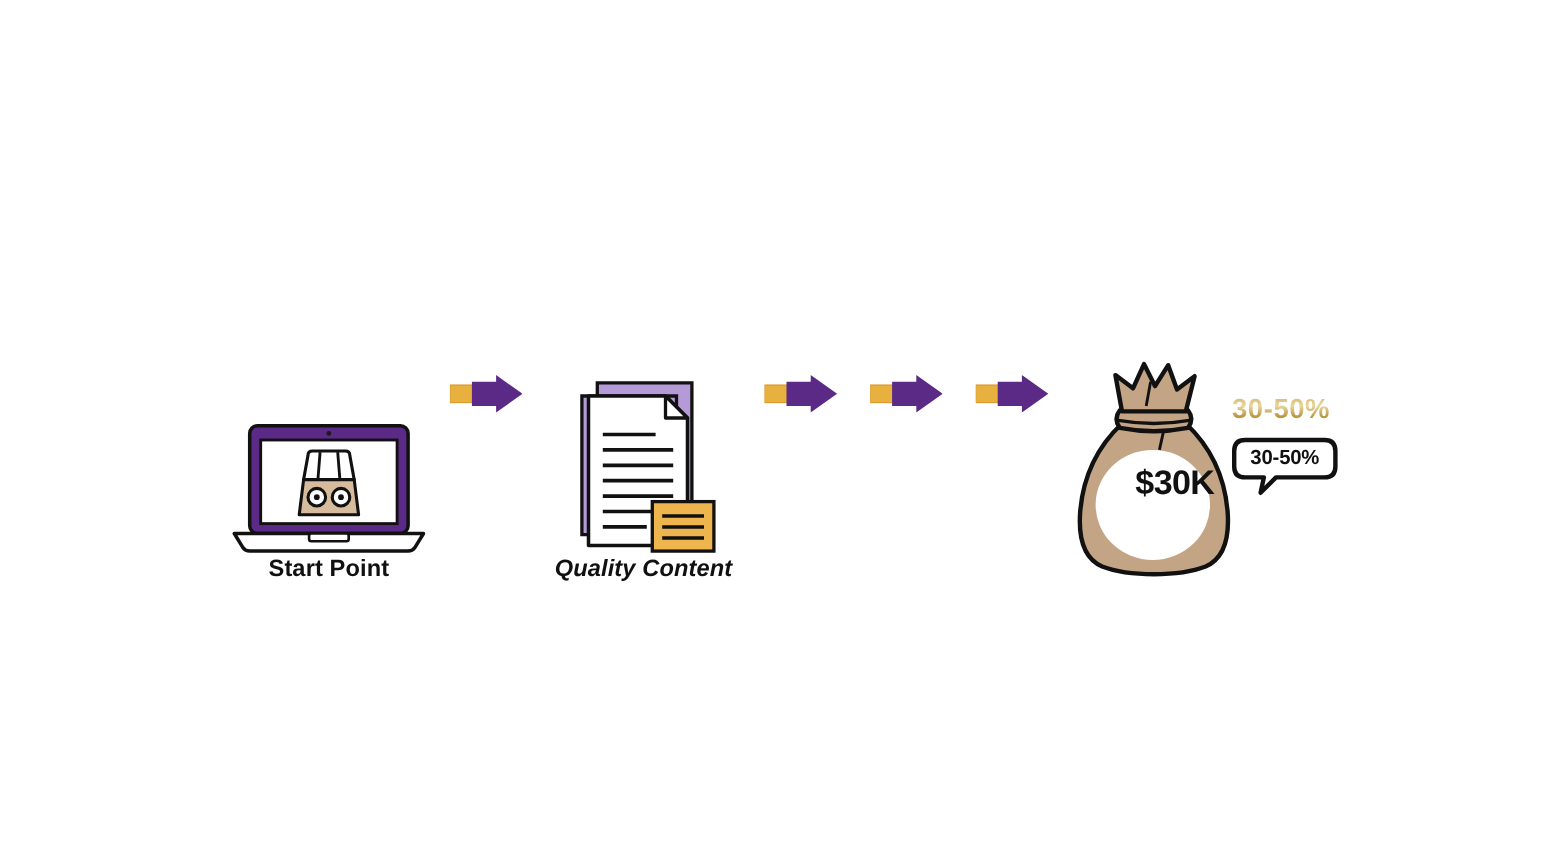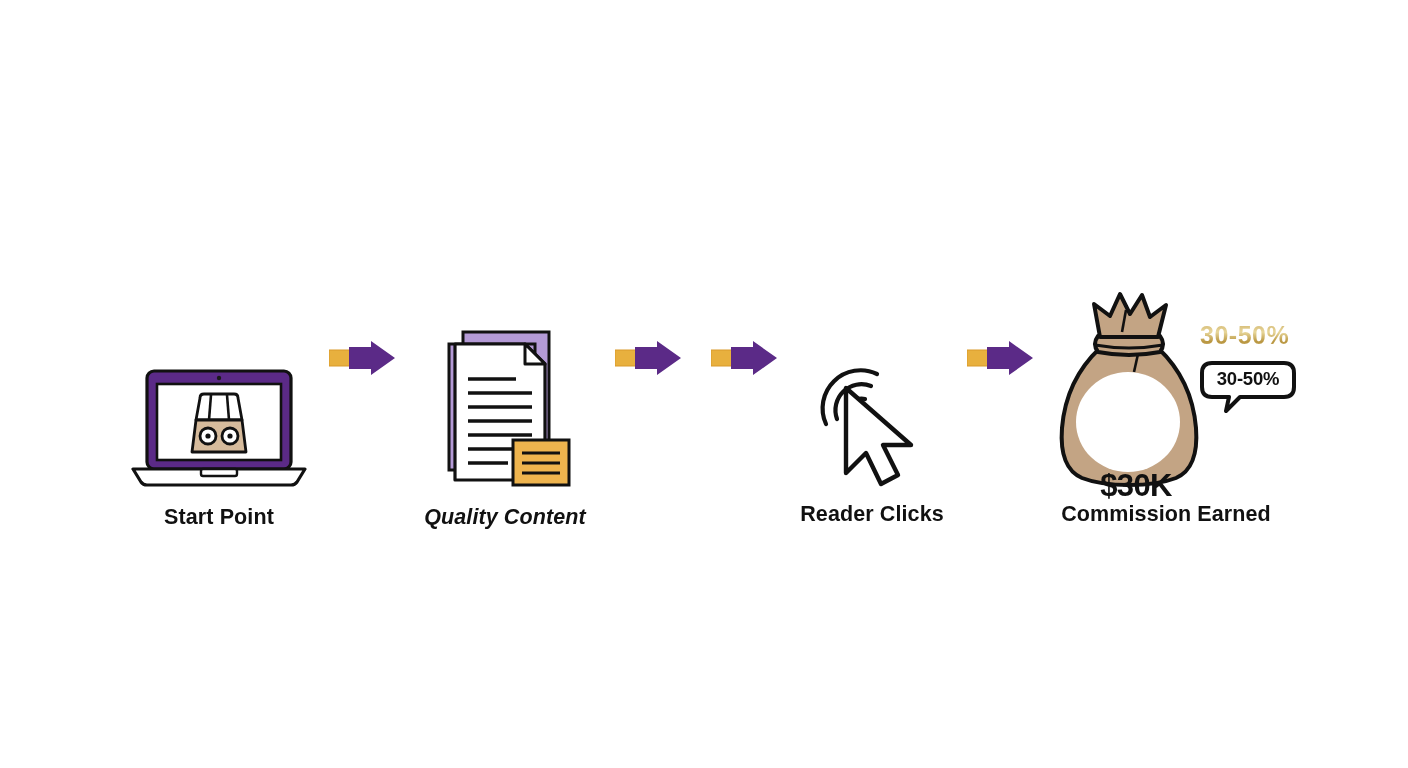--- a/index.html
+++ b/index.html
@@ -42,21 +42,21 @@
     height: 270px;
   }
   .stage-art {
     position: relative;
     height: 205px;
     display: flex;
     align-items: flex-end;
     justify-content: center;
   }
   .stage-label {
-    margin-top: 16px;
+    margin-top: 0;
     font-size: 21.5px;
     font-weight: 600;
     color: #111111;
     letter-spacing: 0.1px;
     white-space: nowrap;
     text-align: center;
     line-height: 1;
   }
 
   
@@ -115,26 +115,26 @@
     align-items: center;
     justify-content: center;
     font-size: 18.5px;
     font-weight: 700;
     color: #111111;
     letter-spacing: -0.2px;
   }
 
   .bagvalue {
     position: absolute;
-    left: 4px;
+    left: 16px;
     top: 0;
     width: 100%;
     height: 100%;
     display: flex;
-    align-items: flex-end;
+    align-items: center;
     justify-content: center;
     pointer-events: none;
   }
   .bagvalue span {
     font-size: 31px;
     font-weight: 800;
     color: #111111;
     letter-spacing: -0.6px;
     transform: translate(-34px, 16px);
   }
@@ -219,33 +219,20 @@
     </div>
 
 
     <div class="connector">
       <svg width="66" height="34" viewBox="0 0 66 34">
         <rect x="0" y="9" width="21" height="16" fill="#e8b03e" stroke="#d99a2b" stroke-width="1"></rect>
         <path d="M20 6 H42 V0 L66 17 L42 34 V28 H20 Z" fill="#5b2a87"></path>
       </svg>
     </div>
 
-    <div class="stage s-clicks">
-      <div class="stage-art">
-        <svg width="115" height="128" viewBox="0 0 115 128">
-
-          <path d="M11 64 A38 38 0 0 1 62 14" fill="none" stroke="#111111" stroke-width="4.2" stroke-linecap="round"></path>
-          <path d="M22 59 A26 26 0 0 1 56 26" fill="none" stroke="#111111" stroke-width="4.2" stroke-linecap="round"></path>
-          <path d="M33 54 A14 14 0 0 1 50 39" fill="none" stroke="#111111" stroke-width="4.2" stroke-linecap="round"></path>
-
-          <path d="M31 28 L31 113 L51 93 L66 124 L83 115 L68 85 L96 85 Z" fill="#ffffff" stroke="#111111" stroke-width="4.4" stroke-linejoin="round"></path>
-        </svg>
-      </div>
-      <div class="stage-label">Reader Clicks</div>
-    </div>
 
     <div class="connector">
       <svg width="66" height="34" viewBox="0 0 66 34">
         <rect x="0" y="9" width="21" height="16" fill="#e8b03e" stroke="#d99a2b" stroke-width="1"></rect>
         <path d="M20 6 H42 V0 L66 17 L42 34 V28 H20 Z" fill="#5b2a87"></path>
       </svg>
     </div>
 
     <div class="stage s-commission">
       <div class="stage-art">
@@ -271,17 +258,16 @@
         <div class="badge-pct">30-50%</div>
 
         <div class="bubble">
           <svg width="100" height="52" viewBox="0 0 100 52">
             <path d="M12 2 H84 Q94 2 94 12 V26 Q94 36 84 36 H40 L26 50 L29 36 H12 Q2 36 2 26 V12 Q2 2 12 2 Z" fill="#ffffff" stroke="#111111" stroke-width="4" stroke-linejoin="round"></path>
           </svg>
           <div class="bubble-text">30-50%</div>
         </div>
 
       </div>
-      <div class="stage-label">Commission Earned</div>
     </div>
 
   </div>
 </div>
 
 </body></html>

